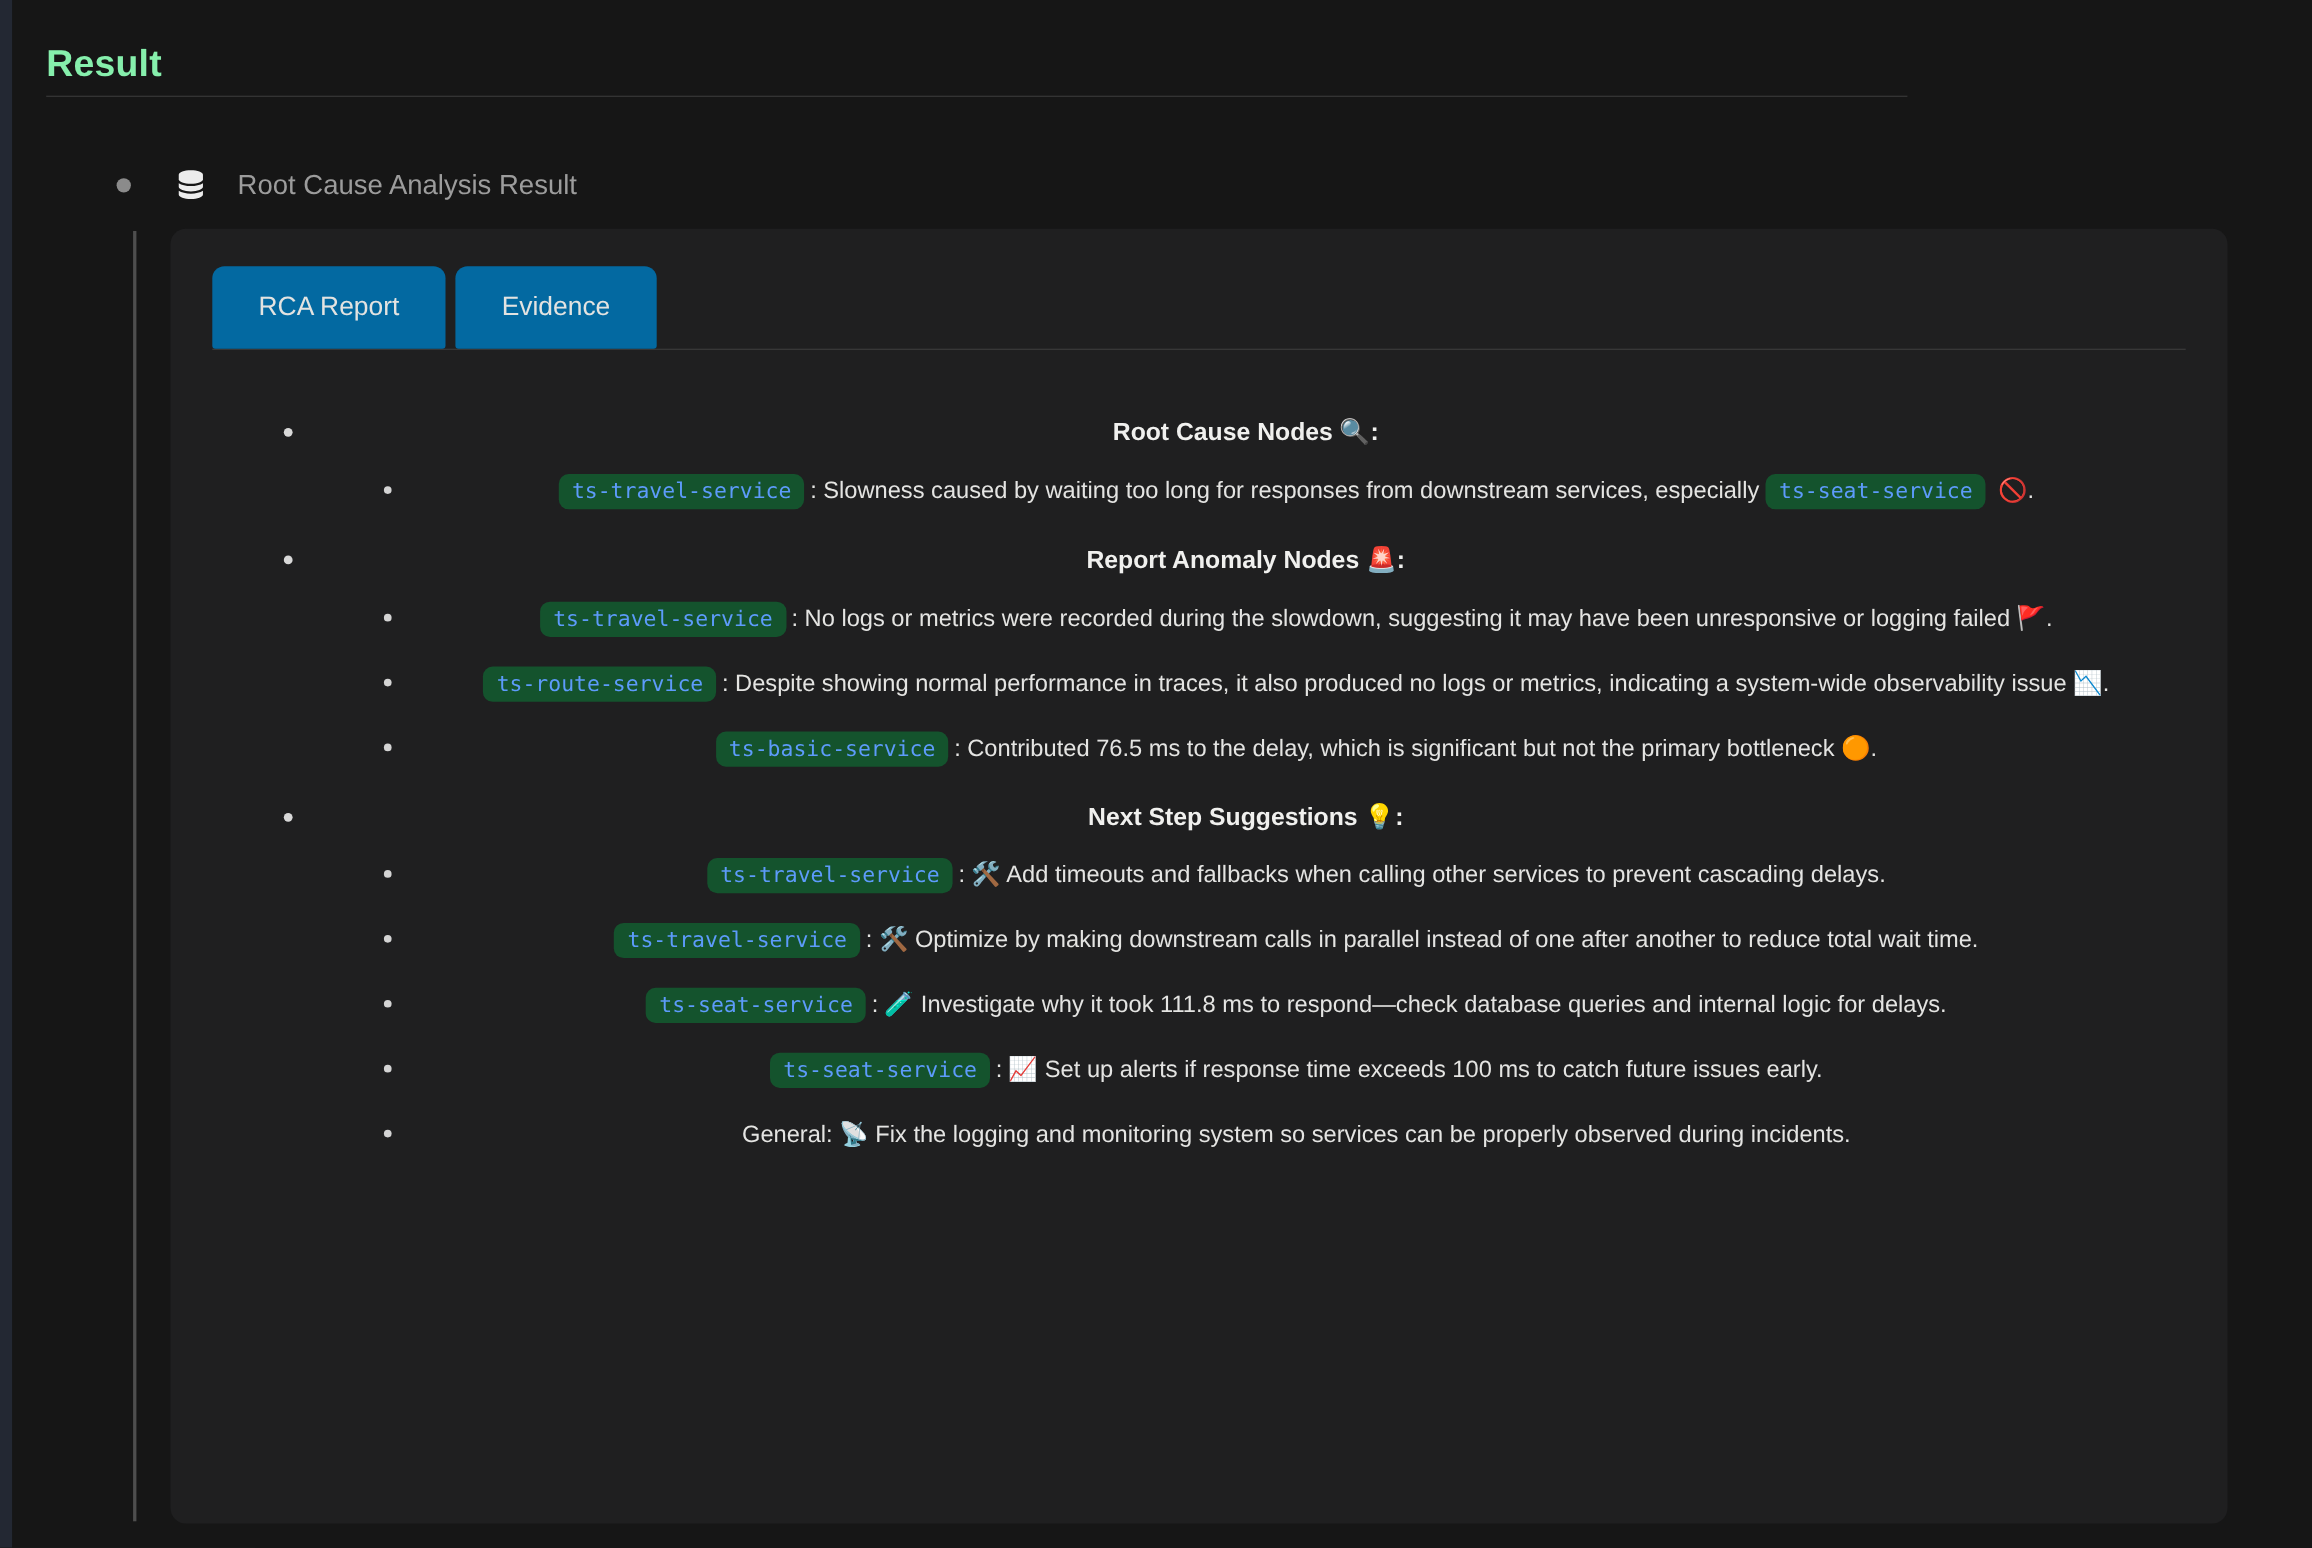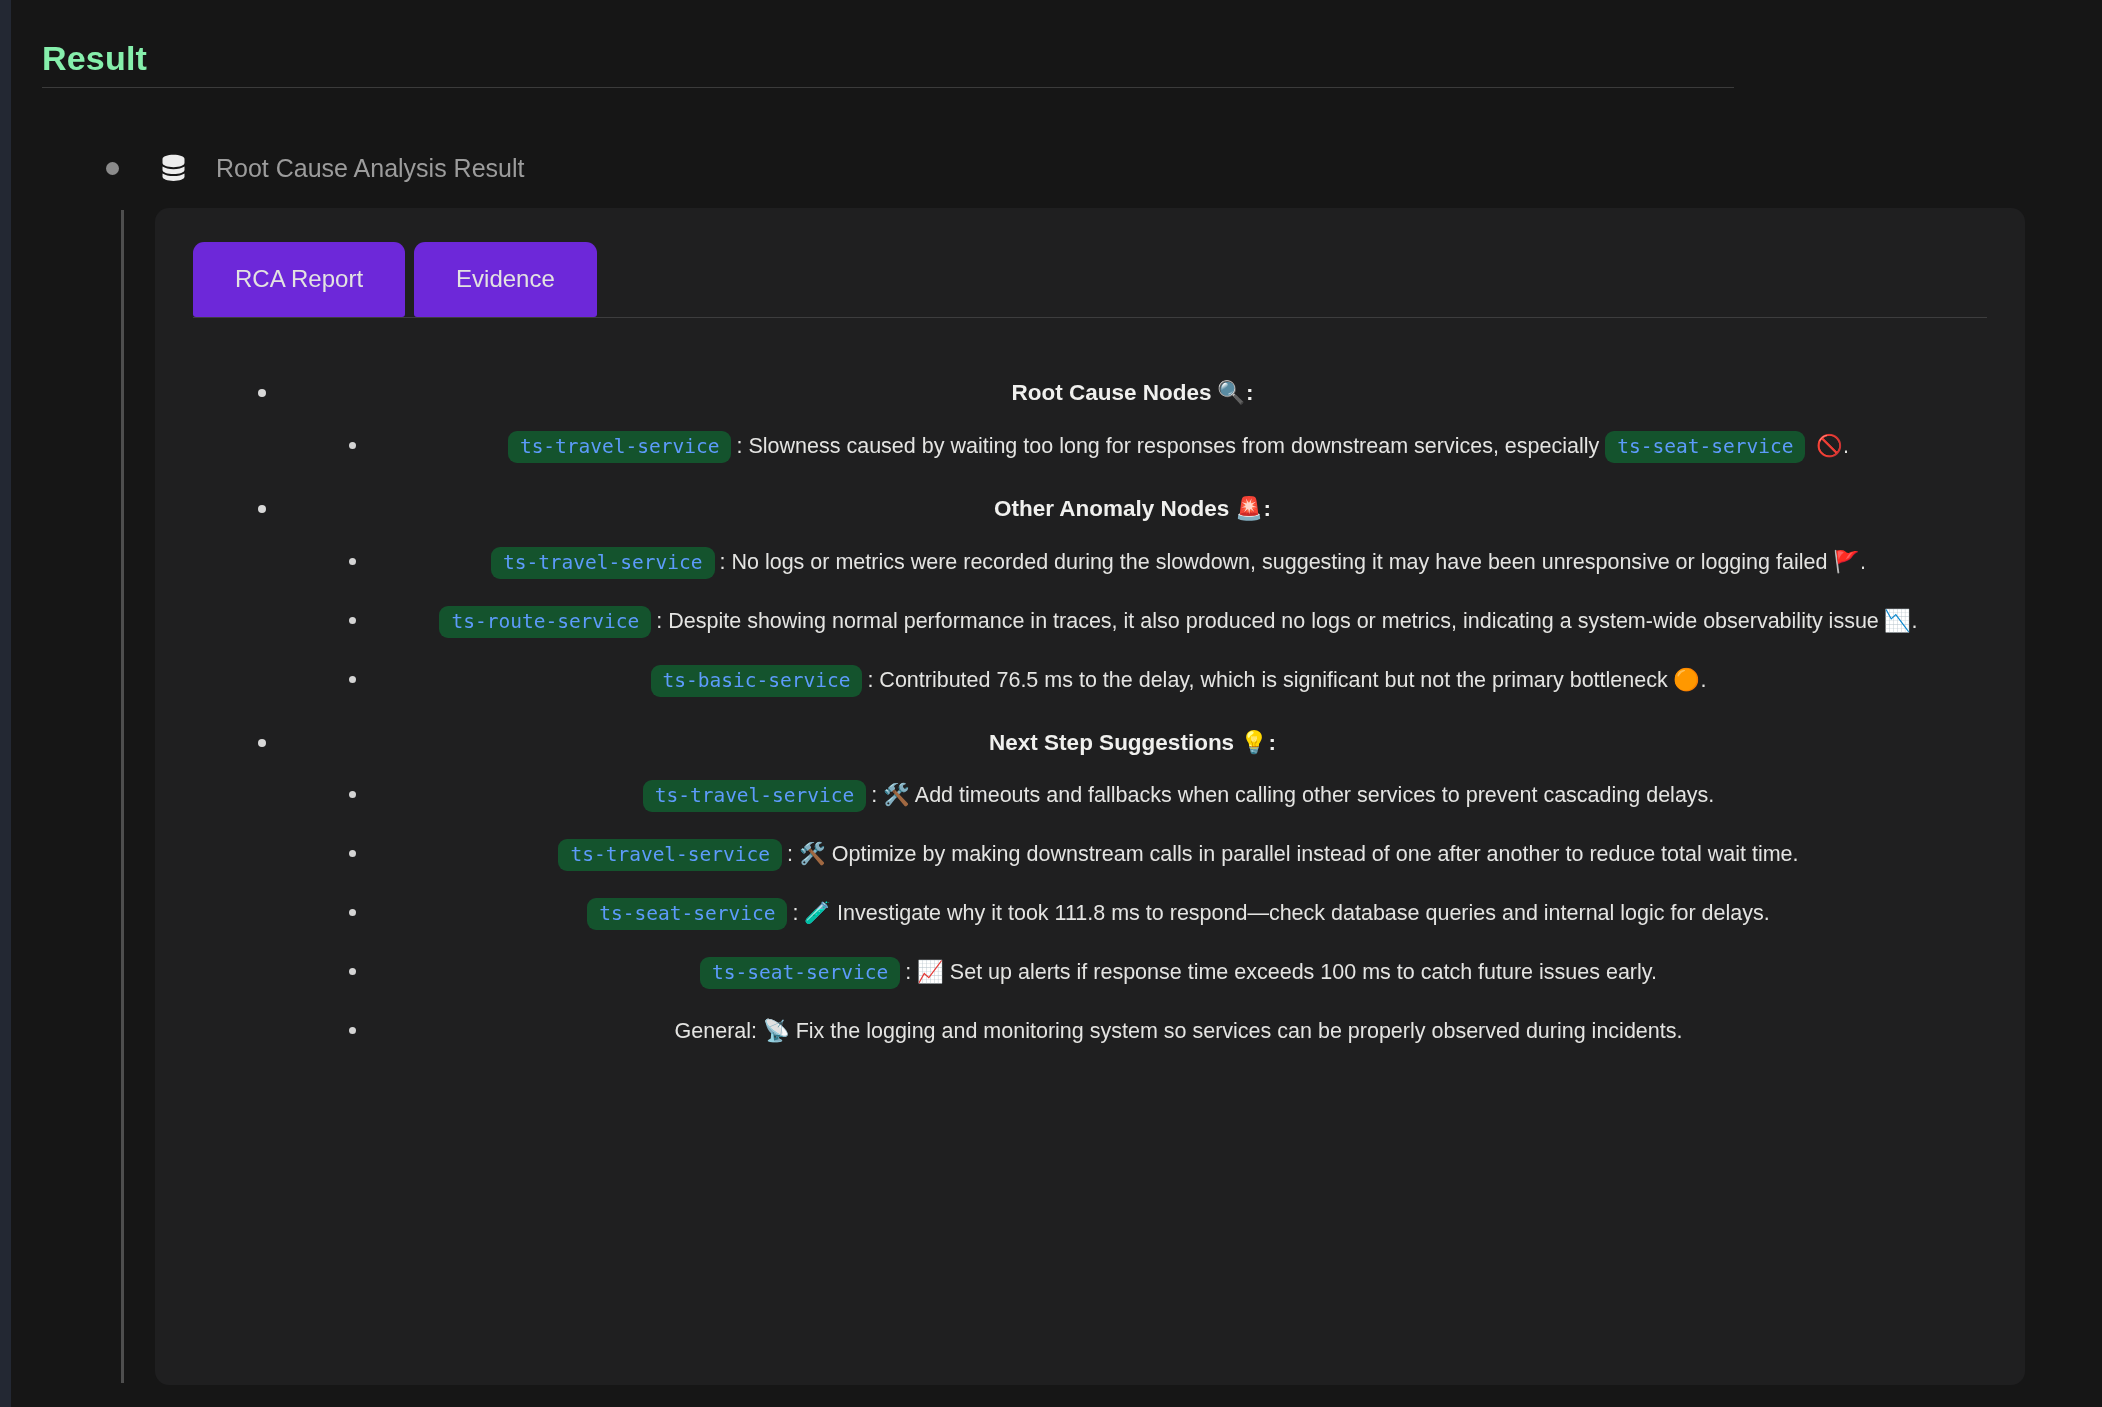--- a/index.html
+++ b/index.html
@@ -50,21 +50,21 @@
     padding: 34px 38px 40px 38px;
     overflow: hidden;
   }
   .tabs {
     display: flex; gap: 9px;
     border-bottom: 1px solid #3d3d3e;
   }
   .tab {
     font-family: "Liberation Sans", sans-serif;
     font-size: 24px; color: #e3e3e1;
-    background: #6d28d9; border: none;
+    background: #0369a1; border: none;
     padding: 23px 42px 24px 42px;
     border-radius: 11px 11px 3px 3px;
     cursor: pointer;
   }
   .tab.active {
     background: #0e0e0f; color: #2e7cf6;
     border-radius: 11px 11px 0 0;
   }
   .content { margin-top: 54px; padding-left: 64px; padding-right: 6px; }
   ul.l1 { margin: 0; padding: 0; list-style: none; text-align: center; }
@@ -122,21 +122,21 @@
 <div class="card">
   <div class="tabs">
       <button class="tab">RCA Report</button>
       <button class="tab">Evidence</button>
     </div>
   <div class="content">
     <ul class="l1">
         <li><span class="section-title">Root Cause Nodes 🔍:</span><ul class="l2">
             <li><span class="code-badge">ts-travel-service</span><span>: Slowness caused by waiting too long for responses from downstream services, especially </span><span class="code-badge">ts-seat-service</span><span> 🚫.</span></li>
           </ul></li>
-        <li><span class="section-title">Other Anomaly Nodes 🚨:</span><ul class="l2">
+        <li><span class="section-title">Report Anomaly Nodes 🚨:</span><ul class="l2">
             <li><span class="code-badge">ts-travel-service</span><span>: No logs or metrics were recorded during the slowdown, suggesting it may have been unresponsive or logging failed 🚩.</span></li>
             <li><span class="code-badge">ts-route-service</span><span>: Despite showing normal performance in traces, it also produced no logs or metrics, indicating a system-wide observability issue 📉.</span></li>
             <li><span class="code-badge">ts-basic-service</span><span>: Contributed 76.5 ms to the delay, which is significant but not the primary bottleneck 🟠.</span></li>
           </ul></li>
         <li><span class="section-title">Next Step Suggestions 💡:</span><ul class="l2">
             <li><span class="code-badge">ts-travel-service</span><span>: 🛠️ Add timeouts and fallbacks when calling other services to prevent cascading delays.</span></li>
             <li><span class="code-badge">ts-travel-service</span><span>: 🛠️ Optimize by making downstream calls in parallel instead of one after another to reduce total wait time.</span></li>
             <li><span class="code-badge">ts-seat-service</span><span>: 🧪 Investigate why it took 111.8 ms to respond—check database queries and internal logic for delays.</span></li>
             <li><span class="code-badge">ts-seat-service</span><span>: 📈 Set up alerts if response time exceeds 100 ms to catch future issues early.</span></li>
             <li><span>General: 📡 Fix the logging and monitoring system so services can be properly observed during incidents.</span></li>

